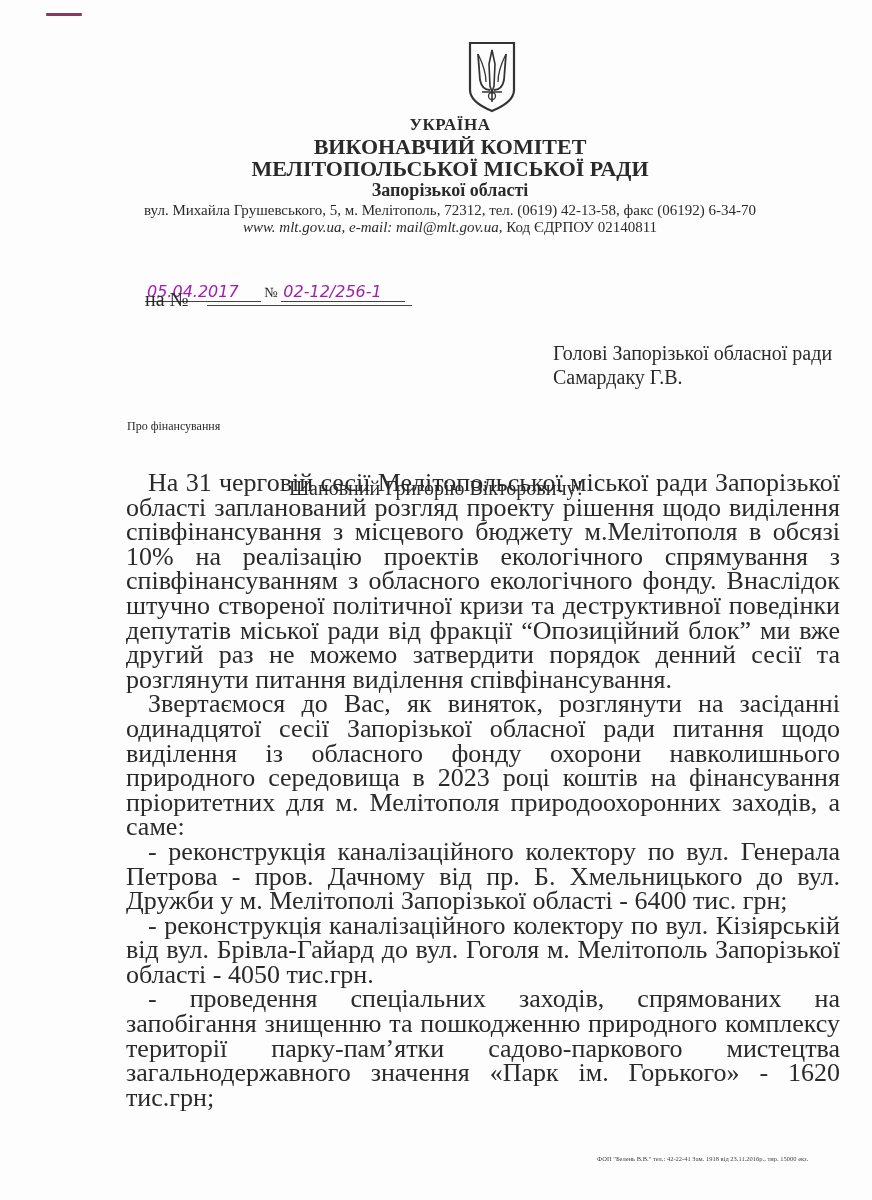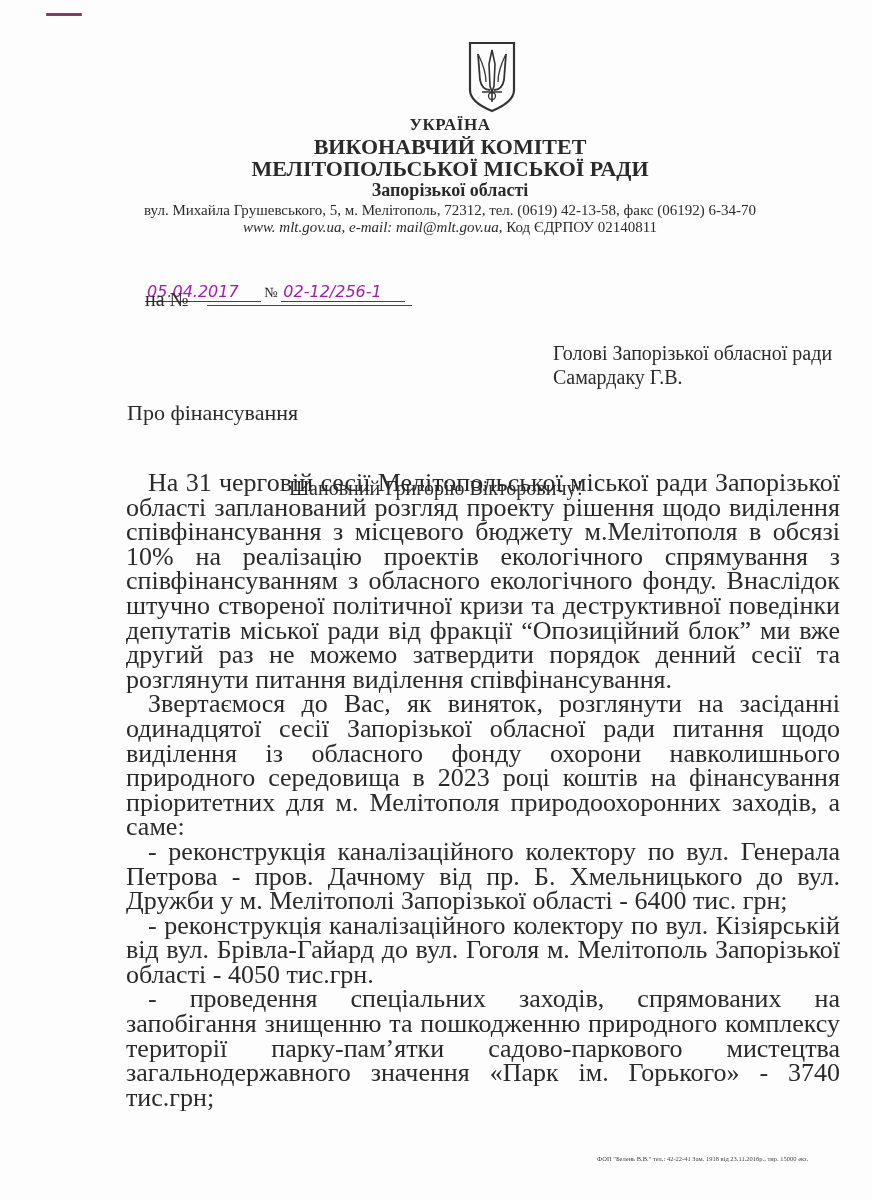--- a/index.html
+++ b/index.html
@@ -14,21 +14,21 @@
   .h-reg { top:180px; font-weight:bold; font-size:18px; left:14px; }
   .h-addr { top:202px; font-size:15px; left:14px; }
   .h-web { top:219px; font-size:15px; left:14px; }
   .h-web i { font-style:italic;margin-top:45px; }
   .regline { position:absolute; top:262px; left:145px; font-size:14px; }
   .hand { font-family:"DejaVu Sans", sans-serif; font-style:italic; color:#a21caf; font-size:16px;
           display:inline-block; border-bottom:1px solid #444; padding:0 2px; }
   .naline { position:absolute; top:288px; left:145px; font-size:20px; }
   .blank { display:inline-block; width:205px; border-bottom:1px solid #444; margin-left:18px; height:12px; }
   .addressee { position:absolute; left:533px; top:341px; font-size:20px; line-height:24px;margin-left:20px; }
-  .subject { position:absolute; left:127px; top:401px; font-size:22px; line-height:24px;text-align:right; }
+  .subject { position:absolute; left:127px; top:414px; font-size:12px; line-height:24px;text-align:right; }
   .salute { position:absolute; left:0; width:832px; top:477px; text-align:center; font-size:20px; padding-left:40px; box-sizing:border-box; }
   .body { position:absolute; left:126px; top:471px; width:714px; font-size:26px; line-height:24.6px; text-align:justify; }
   .body p { margin:0; text-indent:22px; }
   .body p.item { text-indent:22px; }
   .footer { position:absolute; left:597px; top:1155px; font-size:6.5px; color:#444; }
   .dot { position:absolute; left:627px; top:658px; width:2px; height:2px; background:#c85a5a; border-radius:50%; }
 </style>
 </head>
 <body>
 
@@ -73,18 +73,18 @@
   <div>Про фінансування</div>
 </div>
 
 <div class="salute">Шановний Григорію Вікторовичу!</div>
 
 <div class="body">
   <p>На 31 черговій сесії Мелітопольської міської ради Запорізької області запланований розгляд проекту рішення щодо виділення співфінансування з місцевого бюджету м.Мелітополя в обсязі 10% на реалізацію проектів екологічного спрямування з співфінансуванням з обласного екологічного фонду. Внаслідок штучно створеної політичної кризи та деструктивної поведінки депутатів міської ради від фракції “Опозиційний блок” ми вже другий раз не можемо затвердити порядок денний сесії та розглянути питання виділення співфінансування.</p>
   <p>Звертаємося до Вас, як виняток, розглянути на засіданні одинадцятої сесії Запорізької обласної ради питання щодо виділення із обласного фонду охорони навколишнього природного середовища в 2023 році коштів на фінансування пріоритетних для м. Мелітополя природоохоронних заходів, а саме:</p>
   <p class="item">- реконструкція каналізаційного колектору по вул. Генерала Петрова - пров. Дачному від пр. Б. Хмельницького до вул. Дружби у м. Мелітополі Запорізької області - 6400 тис. грн;</p>
   <p class="item">- реконструкція каналізаційного колектору по вул. Кізіярській від вул. Брівла-Гайард до вул. Гоголя м. Мелітополь Запорізької області - 4050 тис.грн.</p>
-  <p class="item">- проведення спеціальних заходів, спрямованих на запобігання знищенню та пошкодженню природного комплексу території парку-пам’ятки садово-паркового мистецтва загальнодержавного значення «Парк ім. Горького» - 3740 тис.грн;</p>
+  <p class="item">- проведення спеціальних заходів, спрямованих на запобігання знищенню та пошкодженню природного комплексу території парку-пам’ятки садово-паркового мистецтва загальнодержавного значення «Парк ім. Горького» - 1620 тис.грн;</p>
 </div>
 
 <div class="dot"></div>
 
 <div class="footer">ФОП "Белень В.В." тел.: 42-22-41 Зам. 1918 від 23.11.2016р., тир. 15000 екз.</div>
 
 </body></html>

